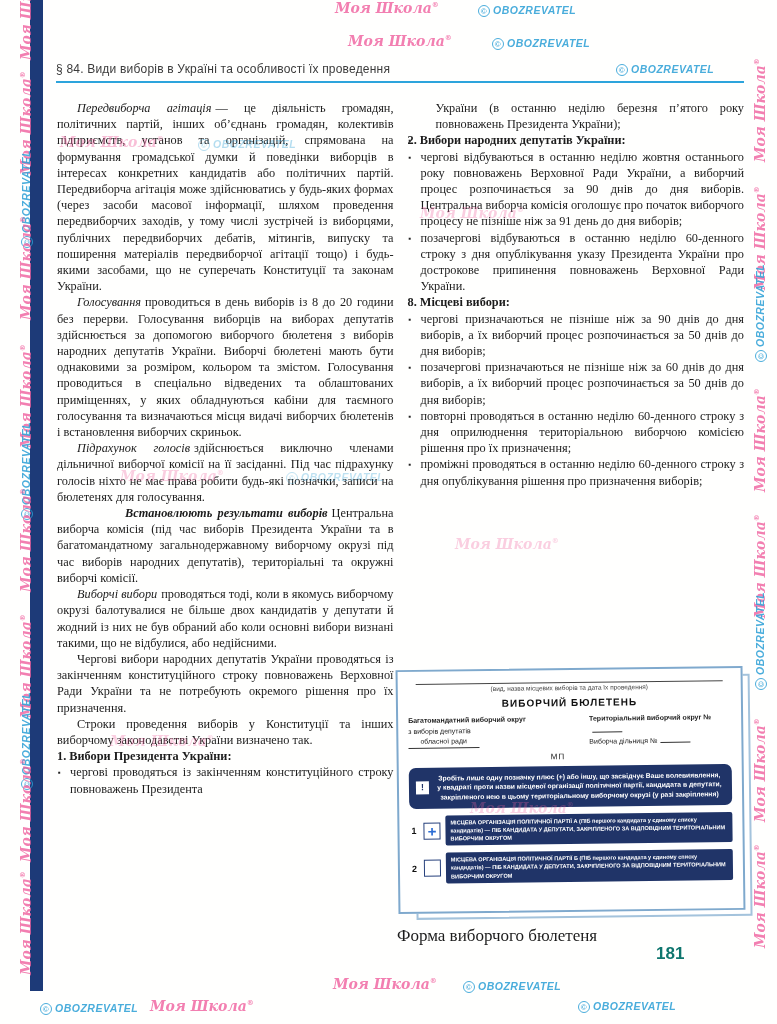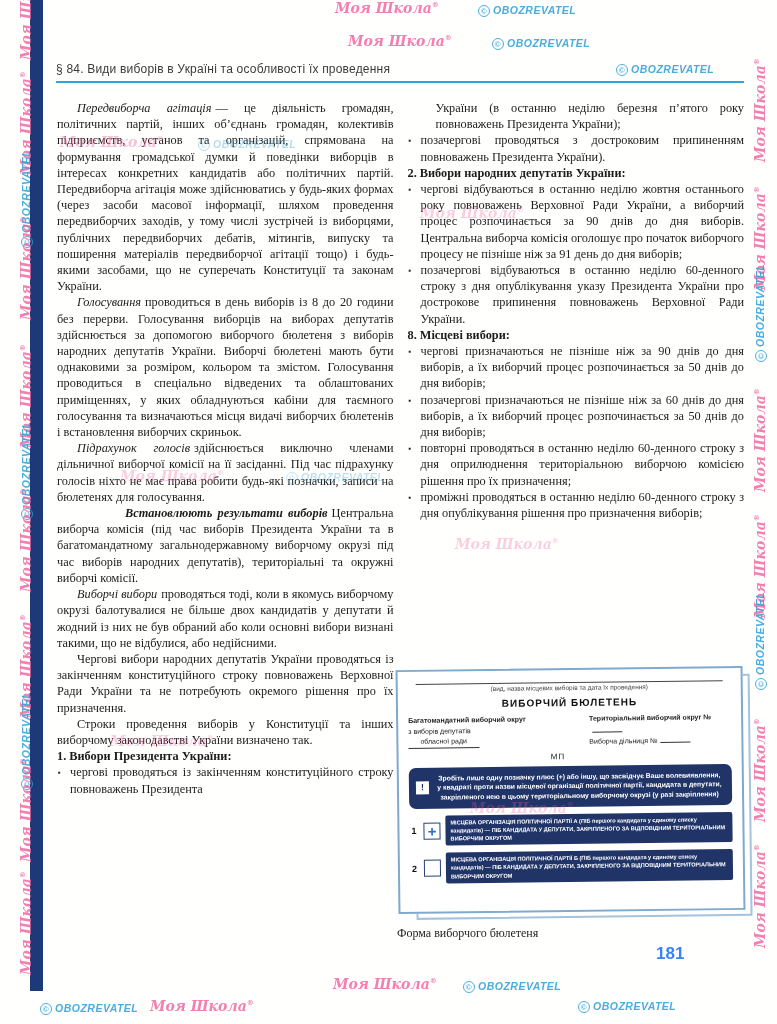--- a/index.html
+++ b/index.html
@@ -49,24 +49,24 @@
   .b-warn{position:absolute;left:7px;top:50%;transform:translateY(-50%);width:13px;height:13px;
           background:#fff;color:#203468;font-weight:bold;text-align:center;line-height:13px;
           font-size:9px;}
   .b-row{display:flex;align-items:center;gap:5px;margin-top:7px;}
   .b-num{width:9px;font-size:9px;font-weight:bold;text-align:center;color:#111;flex:none;}
   .b-box{width:17px;height:17px;border:1.5px solid #26407c;background:#fff;flex:none;
          display:flex;align-items:center;justify-content:center;box-sizing:border-box;}
   .b-mark{color:#2a6cd4;font-weight:bold;font-size:15px;line-height:1;}
   .b-party{flex:1;background:#203468;color:#fff;font-size:5.6px;line-height:1.45;
            padding:3px 5px;font-weight:bold;border-radius:2px;}
-  .figure-caption{margin-top:14px;font-size:12px;color:#1c1c1c;}
+  .figure-caption{margin-top:14px;font-size:17px;color:#1c1c1c;}
   
   .page-num{position:absolute;left:656px;top:944px;font-family:"Liberation Sans",sans-serif;
-            font-weight:bold;font-size:17px;color:#3b82f6;}
+            font-weight:bold;font-size:17px;color:#0f766e;}
   
   #wm-layer{position:absolute;inset:0;pointer-events:none;z-index:5;}
   .wm{position:absolute;white-space:nowrap;transform-origin:0 0;}
   .wm-school{font-family:"DejaVu Serif",serif;font-style:italic;font-weight:bold;
              font-size:14px;color:#f0609e;opacity:.8;}
   .wm-school sup{font-size:7px;font-style:normal;}
   .wm-oboz{font-family:"Liberation Sans",sans-serif;font-style:italic;font-weight:bold;
            font-size:10.5px;letter-spacing:.5px;color:#2b9fd6;opacity:.85;}
   .wm-oboz .cc{display:inline-block;width:12px;height:12px;border:1.5px solid #2b9fd6;
                border-radius:50%;text-align:center;line-height:12px;font-size:8px;
@@ -91,21 +91,21 @@
         <p class="para"><i class="lead">Підрахунок голосів</i><span>здійснюється виключно членами дільничної виборчої комісії на її засіданні. Під час підрахунку голосів ніхто не має права робити будь-які позначки, записи на бюлетенях для голосування.</span></p>
         <p class="para"><i class="lead b">Встановлюють результати виборів</i><span>Центральна виборча комісія (під час виборів Президента України та в багатомандатному загальнодержавному виборчому окрузі під час виборів народних депутатів), територіальні та окружні виборчі комісії.</span></p>
         <p class="para"><i class="lead">Виборчі вибори</i><span>проводяться тоді, коли в якомусь виборчому окрузі балотувалися не більше двох кандидатів у депутати й жодний із них не був обраний або коли основні вибори визнані такими, що не відбулися, або недійсними.</span></p>
         <p class="para"><span>Чергові вибори народних депутатів України проводяться із закінченням конституційного строку повноважень Верховної Ради України та не потребують окремого рішення про їх призначення.</span></p>
         <p class="para"><span>Строки проведення виборів у Конституції та інших виборчому законодавстві України визначено так.</span></p>
         <p class="heading"><span>1. Вибори Президента України:</span></p>
         <div class="bullet"><span class="bm">▪</span><span>чергові проводяться із закінченням конституційного строку повноважень Президента</span></div>
       </div>
     <div class="col" id="col-right">
         <p class="para cont"><span>України (в останню неділю березня п’ятого року повноважень Президента України);</span></p>
-        <div class="bullet"><span class="bm">▪</span><span>позачергові проводяться з достроковим припиненням повноважень Президента України).</span></div>
+        <div class="bullet"><span class="bm">▪</span></div>
         <p class="heading"><span>2. Вибори народних депутатів України:</span></p>
         <div class="bullet"><span class="bm">▪</span><span>чергові відбуваються в останню неділю жовтня останнього року повноважень Верховної Ради України, а виборчий процес розпочинається за 90 днів до дня виборів. Центральна виборча комісія оголошує про початок виборчого процесу не пізніше ніж за 91 день до дня виборів;</span></div>
         <div class="bullet"><span class="bm">▪</span><span>позачергові відбуваються в останню неділю 60-денного строку з дня опублікування указу Президента України про дострокове припинення повноважень Верховної Ради України.</span></div>
         <p class="heading"><span>8. Місцеві вибори:</span></p>
         <div class="bullet"><span class="bm">▪</span><span>чергові призначаються не пізніше ніж за 90 днів до дня виборів, а їх виборчий процес розпочинається за 50 днів до дня виборів;</span></div>
         <div class="bullet"><span class="bm">▪</span><span>позачергові призначаються не пізніше ніж за 60 днів до дня виборів, а їх виборчий процес розпочинається за 50 днів до дня виборів;</span></div>
         <div class="bullet"><span class="bm">▪</span><span>повторні проводяться в останню неділю 60-денного строку з дня оприлюднення територіальною виборчою комісією рішення про їх призначення;</span></div>
         <div class="bullet"><span class="bm">▪</span><span>проміжні проводяться в останню неділю 60-денного строку з дня опублікування рішення про призначення виборів;</span></div>
       </div>
   </div>

